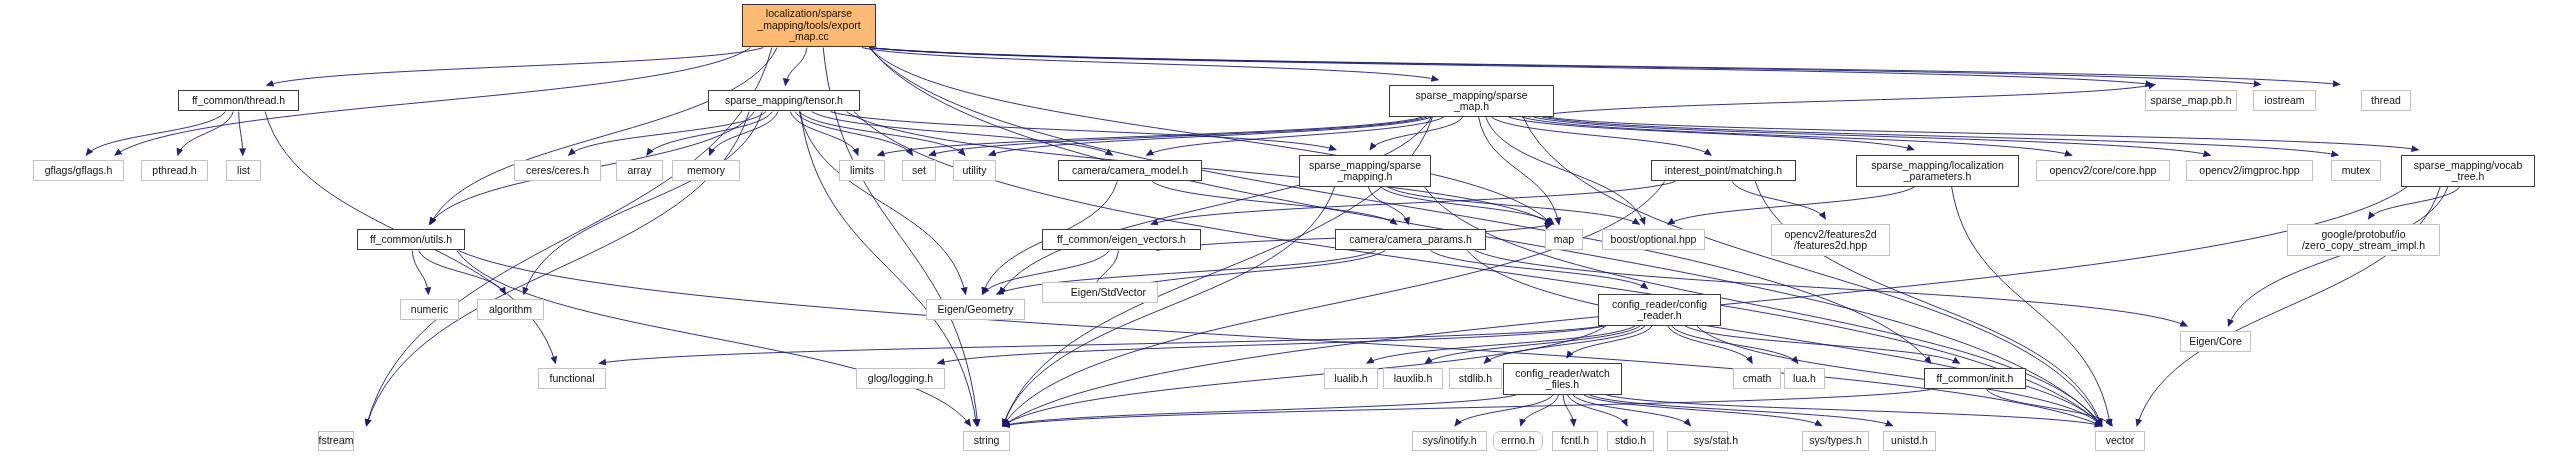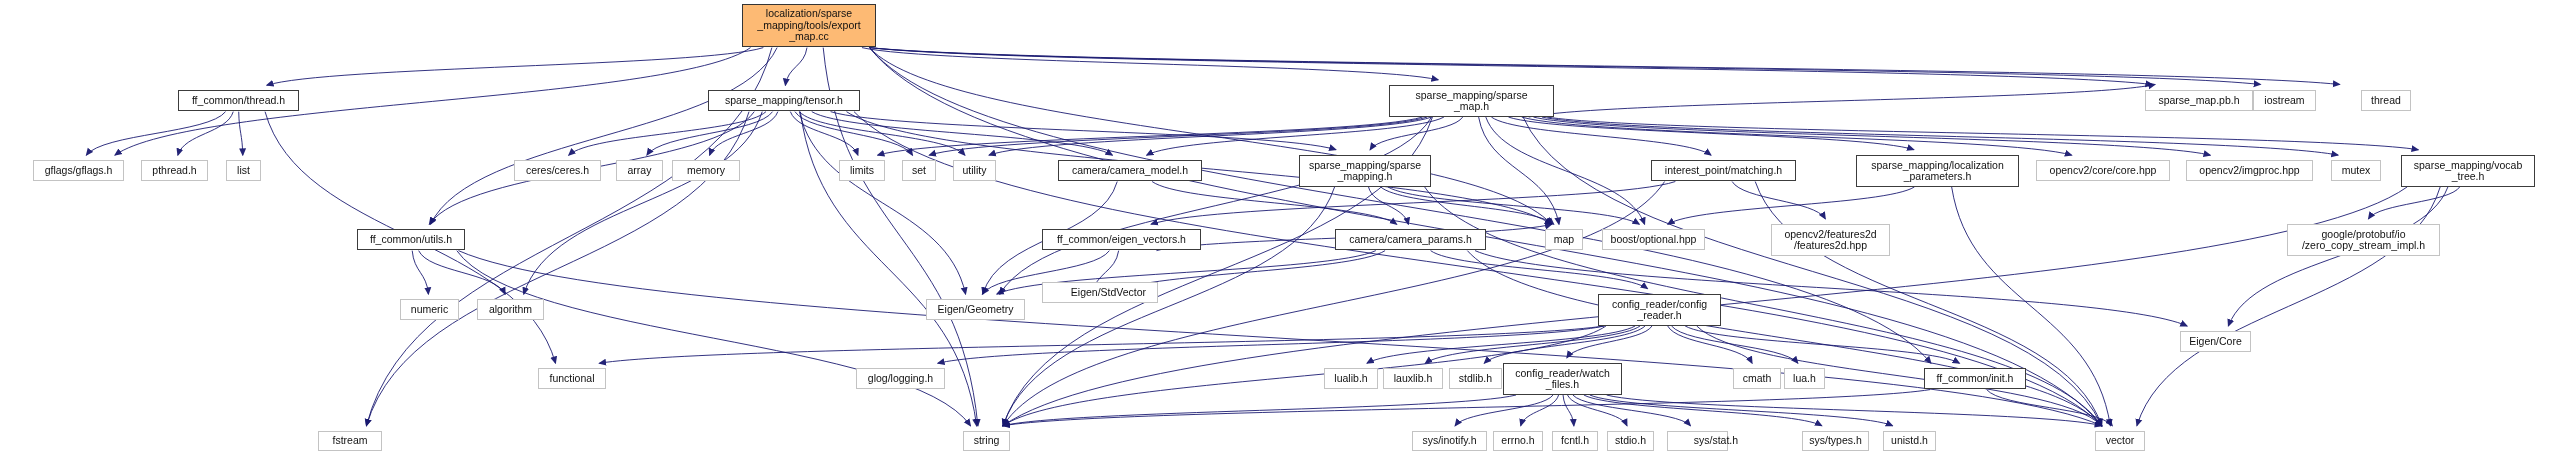--- a/index.html
+++ b/index.html
@@ -126,21 +126,21 @@
       <path d="M 2558.88,501.5 C 2578.2984,524.75 2701.2816,524.75 2720.7,548" class="edge" stroke="#191970" marker-end="url(#arrow)"></path>
     </svg>
   <div>
       <div class="node root" style="left: 742px; top: 3.9px; width: 134px; height: 43px;">localization/sparse
 _mapping/tools/export
 _map.cc</div>
       <div class="node internal" style="left: 178px; top: 90px; width: 121px; height: 21px;">ff_common/thread.h</div>
       <div class="node internal" style="left: 708px; top: 90px; width: 152px; height: 21px;">sparse_mapping/tensor.h</div>
       <div class="node internal" style="left: 1389px; top: 85px; width: 165px; height: 32px;">sparse_mapping/sparse
 _map.h</div>
-      <div class="node external" style="left: 2145px; top: 90px; width: 108px; height: 21px;">sparse_map.pb.h</div>
+      <div class="node external" style="left: 2145px; top: 90px; width: 92px; height: 21px;">sparse_map.pb.h</div>
       <div class="node external" style="left: 2253px; top: 90px; width: 63px; height: 21px;">iostream</div>
       <div class="node external" style="left: 2333px; top: 90px; width: 50px; height: 21px; margin-left: 28px;">thread</div>
       <div class="node external" style="left: 33px; top: 160px; width: 91px; height: 21px;">gflags/gflags.h</div>
       <div class="node external" style="left: 141px; top: 160px; width: 67px; height: 21px;">pthread.h</div>
       <div class="node external" style="left: 226px; top: 160px; width: 35px; height: 21px;">list</div>
       <div class="node external" style="left: 514px; top: 160px; width: 87px; height: 21px;">ceres/ceres.h</div>
       <div class="node external" style="left: 616px; top: 160px; width: 47px; height: 21px;">array</div>
       <div class="node external" style="left: 672px; top: 160px; width: 68px; height: 21px;">memory</div>
       <div class="node external" style="left: 839px; top: 160px; width: 46px; height: 21px;">limits</div>
       <div class="node external" style="left: 902px; top: 160px; width: 34px; height: 21px;">set</div>
@@ -175,24 +175,24 @@
       <div class="node external" style="left: 538px; top: 368px; width: 68px; height: 21px;">functional</div>
       <div class="node external" style="left: 856px; top: 368px; width: 89px; height: 21px;">glog/logging.h</div>
       <div class="node external" style="left: 1324px; top: 368px; width: 54px; height: 21px;">lualib.h</div>
       <div class="node external" style="left: 1383px; top: 368px; width: 60px; height: 21px;">lauxlib.h</div>
       <div class="node external" style="left: 1449px; top: 368px; width: 53px; height: 21px;">stdlib.h</div>
       <div class="node internal" style="left: 1503px; top: 363px; width: 119px; height: 32px;">config_reader/watch
 _files.h</div>
       <div class="node external" style="left: 1733px; top: 368px; width: 48px; height: 21px;">cmath</div>
       <div class="node external" style="left: 1784px; top: 368px; width: 41px; height: 21px;">lua.h</div>
       <div class="node internal" style="left: 1924px; top: 368px; width: 102px; height: 21px;">ff_common/init.h</div>
-      <div class="node external" style="left: 318px; top: 431px; width: 64px; height: 20px;">fstream</div>
+      <div class="node external" style="left: 318px; top: 431px; width: 36px; height: 20px;">fstream</div>
       <div class="node external" style="left: 963px; top: 431px; width: 47px; height: 20px;">string</div>
       <div class="node external" style="left: 1412px; top: 431px; width: 75px; height: 20px;">sys/inotify.h</div>
-      <div class="node external" style="left: 1493px; top: 431px; width: 50px; height: 20px;">errno.h</div>
+      <div class="node external" style="left: 1493px; top: 431px; width: 50px; height: 20px; border-radius: 7px;">errno.h</div>
       <div class="node external" style="left: 1552px; top: 431px; width: 46px; height: 20px;">fcntl.h</div>
       <div class="node external" style="left: 1607px; top: 431px; width: 47px; height: 20px;">stdio.h</div>
       <div class="node external" style="left: 1667px; top: 431px; width: 61px; height: 20px; padding-left: 40px;">sys/stat.h</div>
       <div class="node external" style="left: 1802px; top: 431px; width: 67px; height: 20px;">sys/types.h</div>
       <div class="node external" style="left: 1883px; top: 431px; width: 53px; height: 20px;">unistd.h</div>
       <div class="node external" style="left: 2095px; top: 431px; width: 50px; height: 20px;">vector</div>
     </div>
 </div>
 
 

